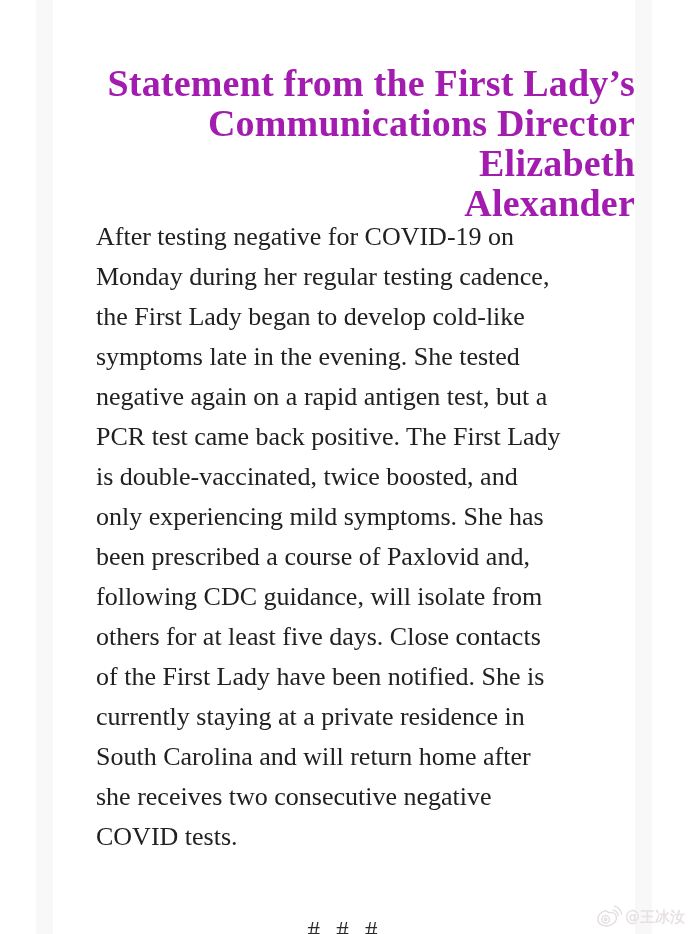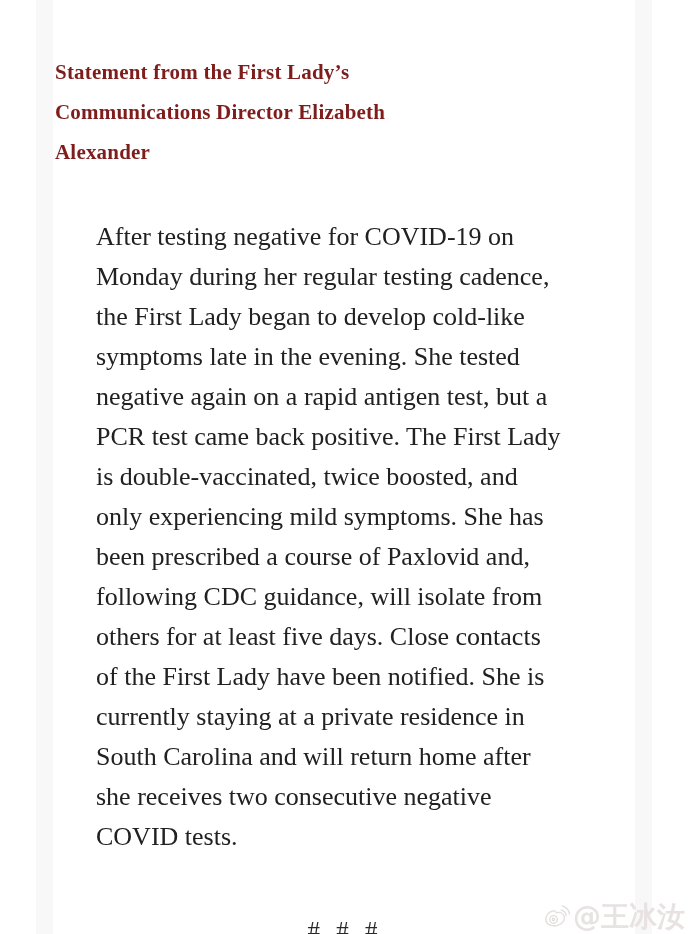--- a/index.html
+++ b/index.html
@@ -18,26 +18,26 @@
     width: 17px;
     background: #f8f8f8;
   }
   .edge-strip.left  { left: 36px; }
   .edge-strip.right { left: 635px; }
   .statement-title {
     position: absolute;
     top: 38px;
     left: 55px;
     width: 580px;
-    text-align: left;
+    text-align: right;
     font-weight: bold;
-    font-size: 21px;
+    font-size: 38px;
     line-height: 40px;
     letter-spacing: 0.2px;
-    color: #7f1d1d;
+    color: #a21caf;
     white-space: pre-line;
   }
   .statement-body {
     position: absolute;
     top: 217px;
     left: 96px;
     width: 560px;
     font-size: 26px;
     line-height: 40px;
     color: #212121;
@@ -54,21 +54,21 @@
     color: #2a2a2a;
   }
   .watermark {
     position: absolute;
     right: 5px;
     bottom: 4px;
     display: flex;
     align-items: center;
     gap: 3px;
     color: #e8e2e2;
-    font-size: 28px;
+    font-size: 15px;
     font-weight: bold;
     font-family: "DejaVu Sans", sans-serif;
     line-height: 26px;
     user-select: none;
   }
   .watermark svg { display: block; }
 </style>
 </head>
 <body>
 

